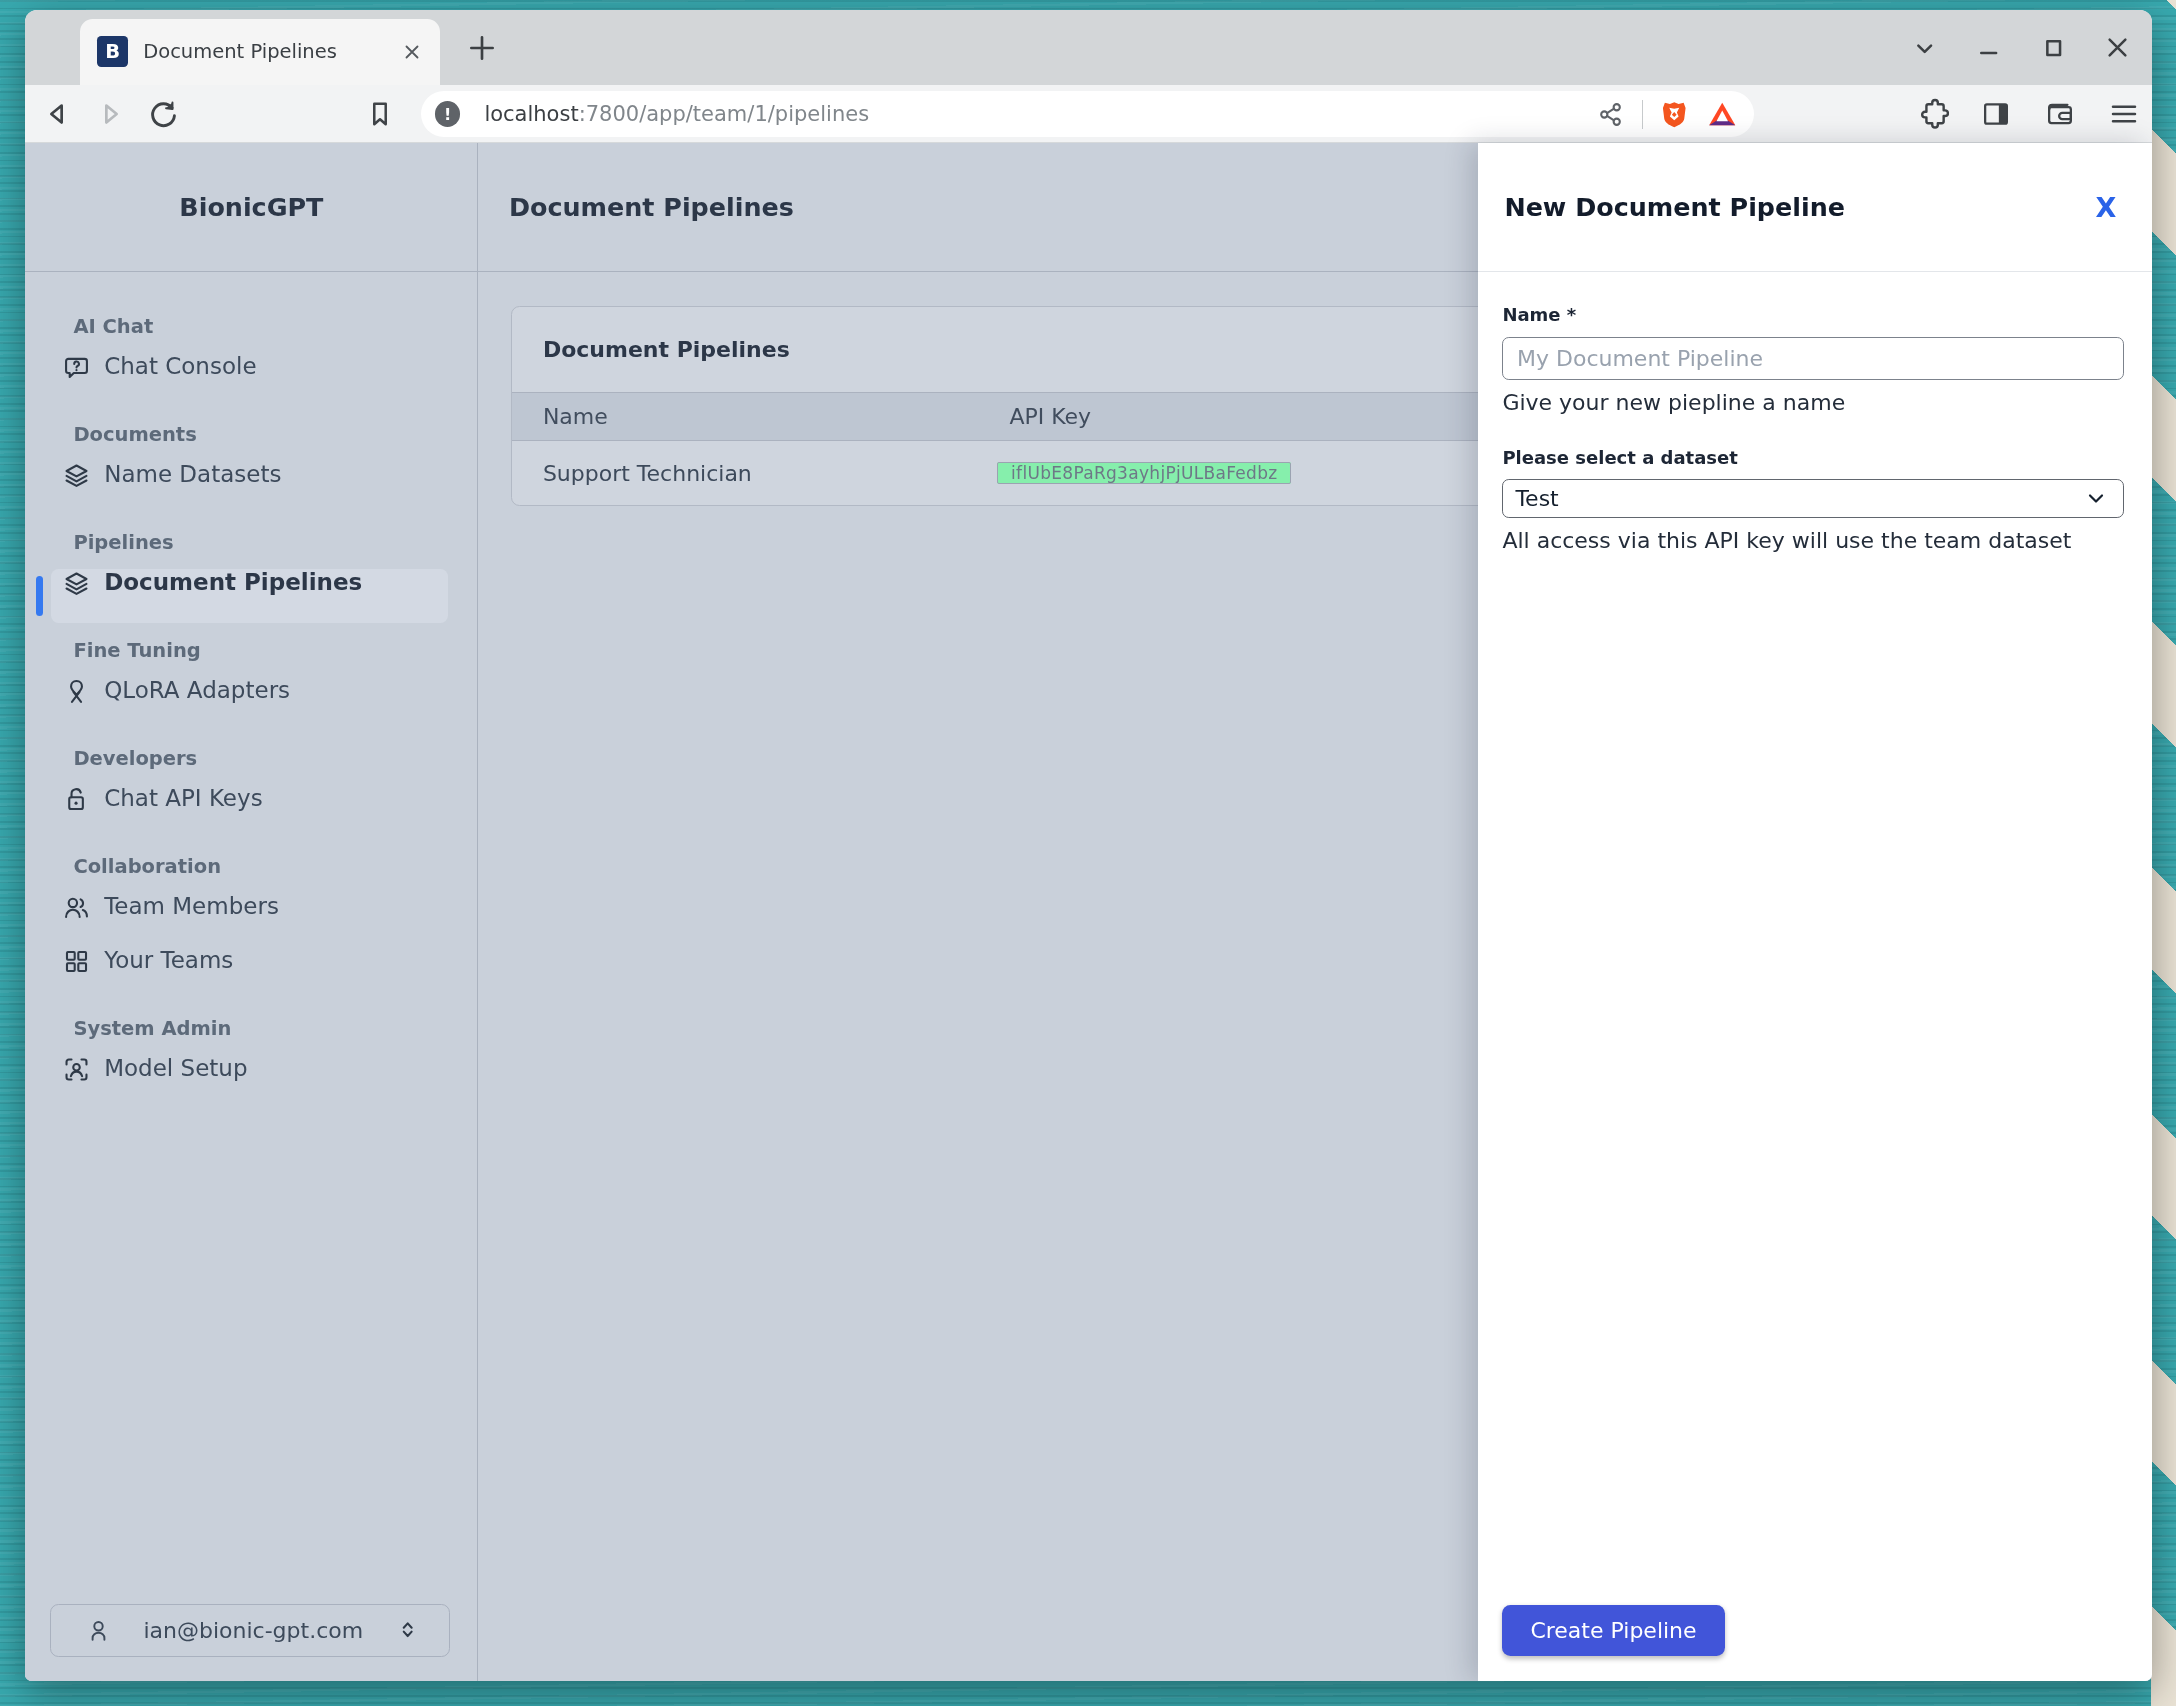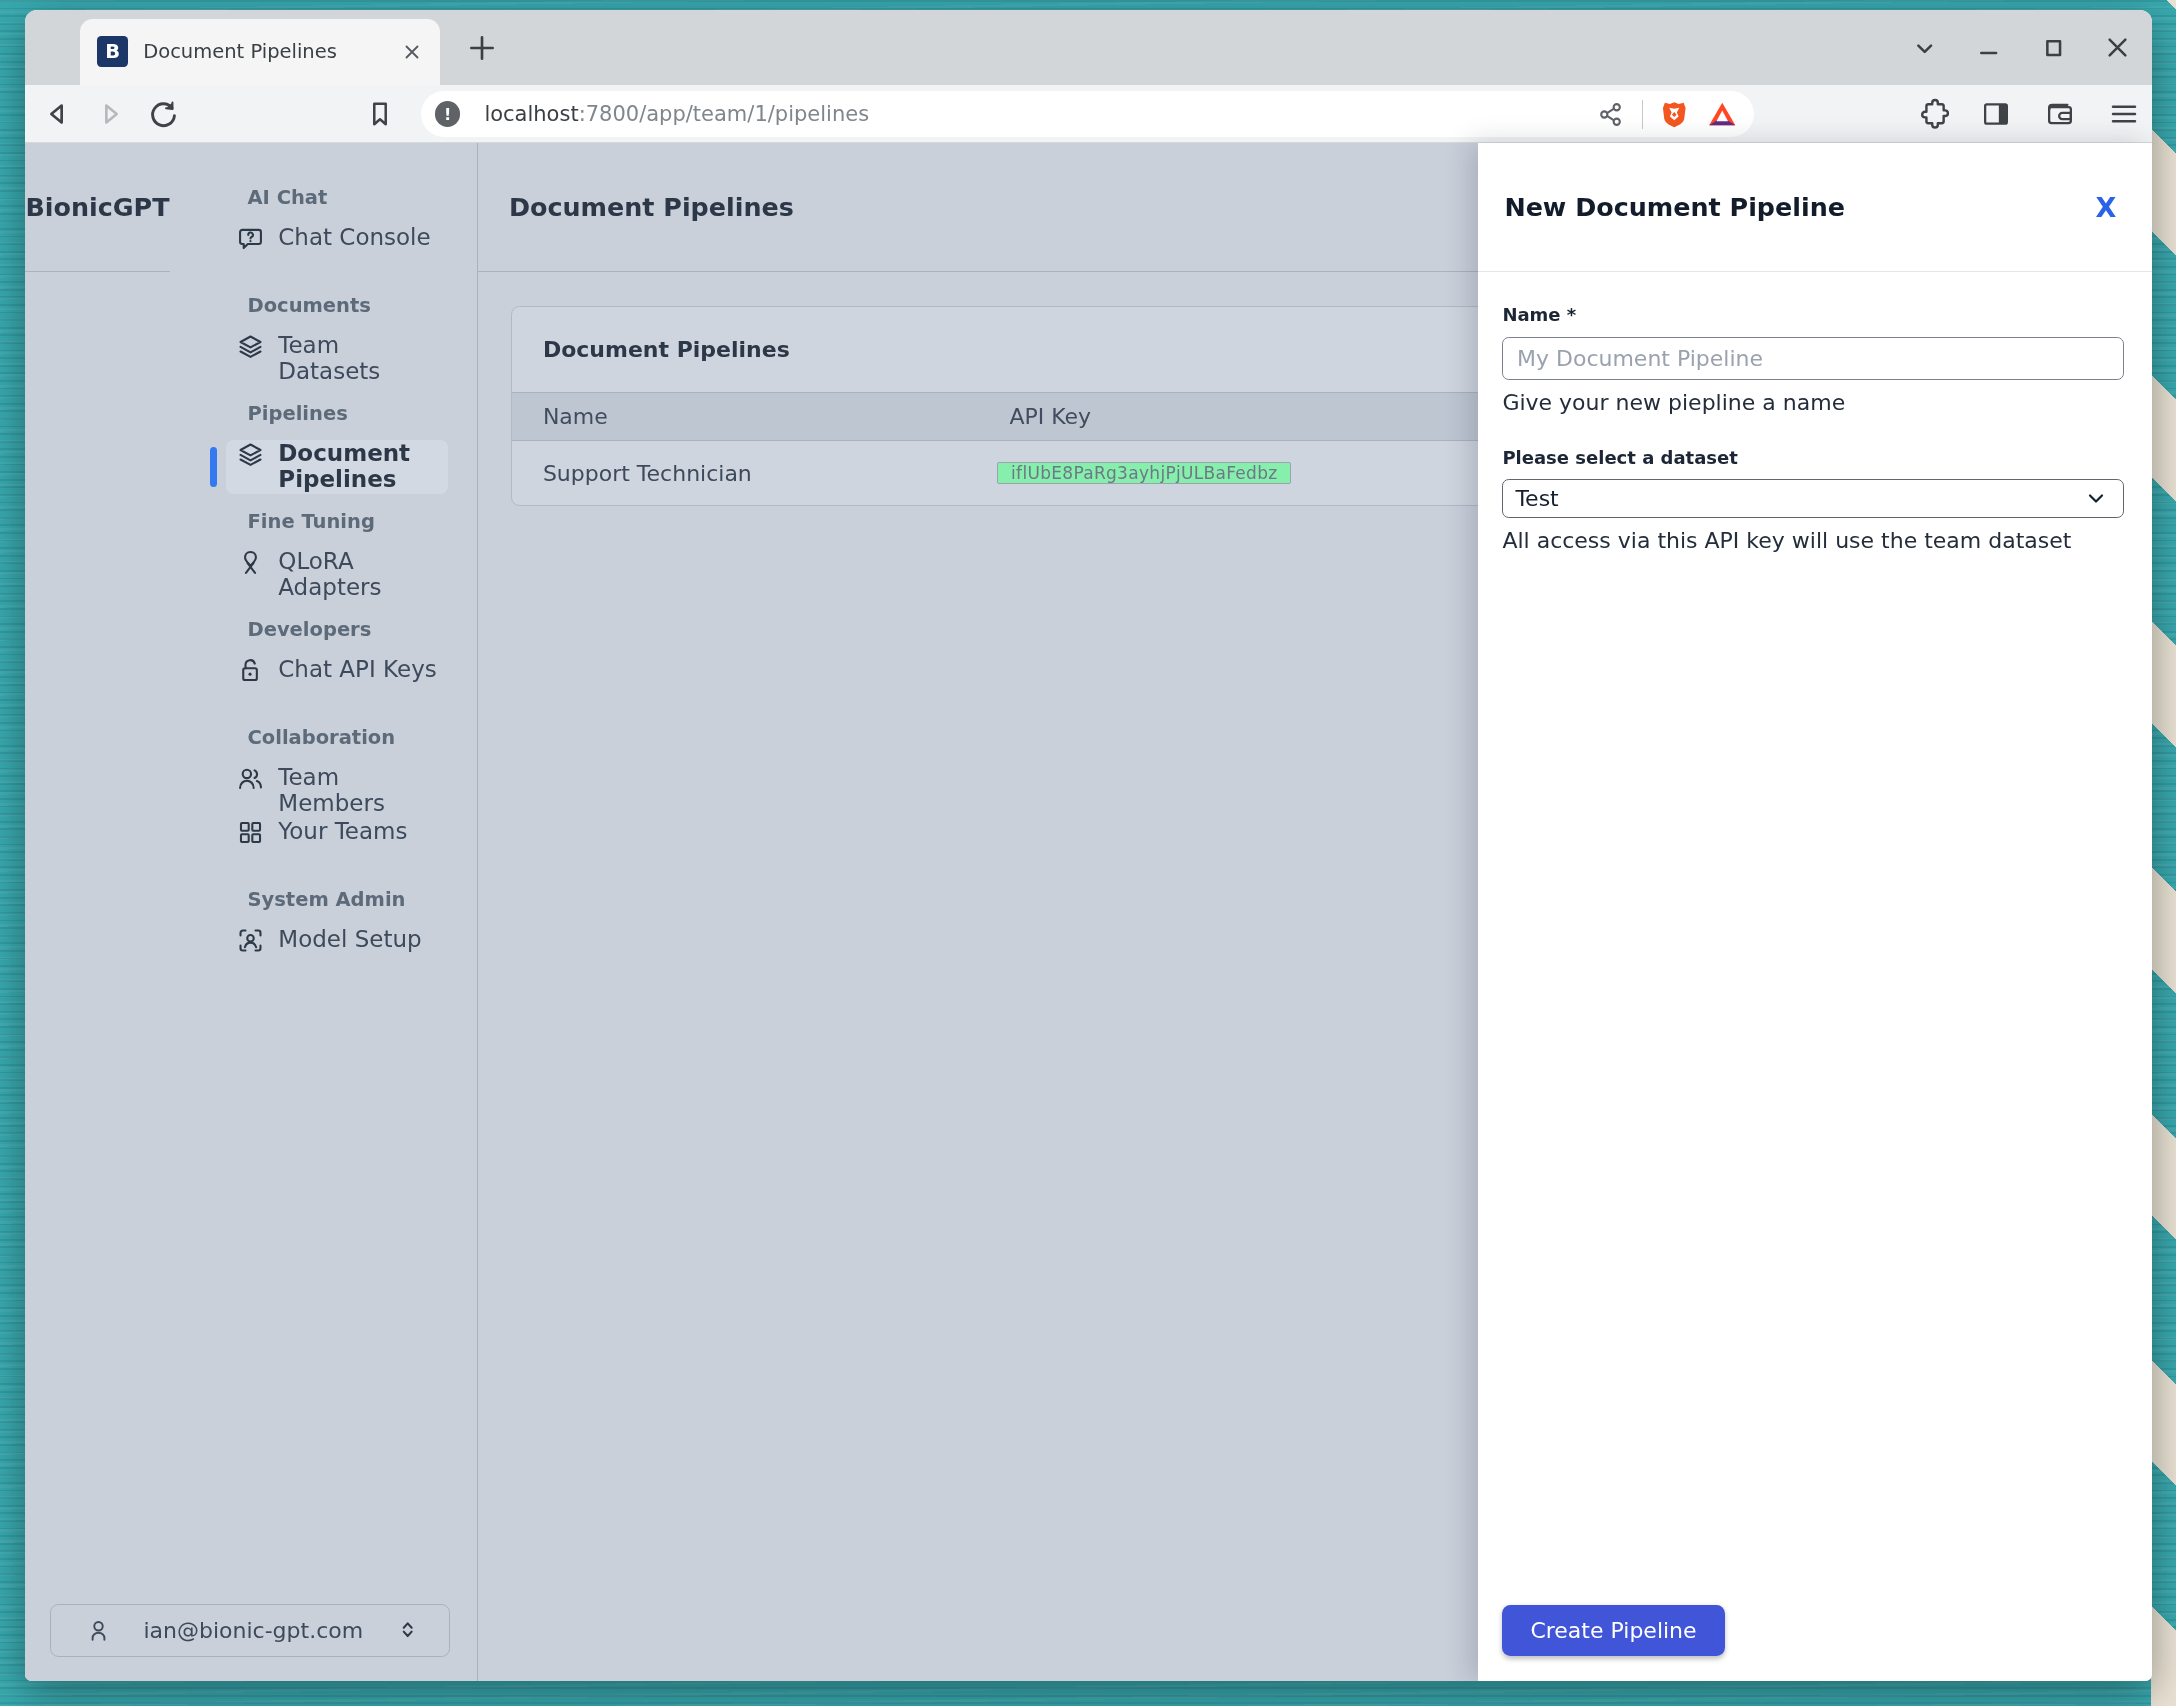--- a/index.html
+++ b/index.html
@@ -47,21 +47,21 @@
   .url-right { display:flex; align-items:center; gap:17px; flex:none; }
   .url-sep { width:0.8px; height:29px; background:#c7cacc; }
   .ext-icons { position:absolute; right:10.2px; display:flex; align-items:center; gap:27px; }
   .ext-icons .icon-btn { width:37px; height:37px; }
 
   
   .app { flex:1; display:flex; position:relative; background:#c9d0da; min-height:0; }
 
   
   .sidebar { width:453px; flex:none; background:#c9d0da; border-right:0.8px solid #aab2bf;
-    display:flex; flex-direction:row; position:relative;gap:30px; }
+    display:flex; flex-direction:column; position:relative; }
   .side-header { height:129px; flex:none; border-bottom:0.8px solid #aab2bf; display:flex;
     align-items:center; justify-content:center; }
   .brand { font-size:25.4px; font-weight:700; color:#2c3748; }
   .nav { padding-top:27px; }
   .nav-section { height:54px; display:flex; align-items:center; padding-left:48px;
     font-size:19.5px; font-weight:700; color:#5d6a7a; }
   .nav-item { height:54px; margin:0 29px 0 26px; padding-left:10.2px; display:flex; align-items:flex-start;
     gap:13.6px; font-size:23px; color:#3d4a5b; border-radius:7.6px; position:relative; cursor:pointer; }
   .nav-item svg { flex:none; }
   .nav-item.active { background:#d3d9e3; font-weight:700; color:#2c3748; }
@@ -265,21 +265,21 @@
 
 
           <div class="nav-section">Documents</div>
 
           <div class="nav-item">
             <svg class="glyph" width="29" height="29" viewBox="0 0 32 32" stroke="#2e3947" stroke-width="2.3">
               <path d="M16 5 L27 11 L16 17 L5 11 Z"></path>
                 <path d="M5 16.5 L16 22.5 L27 16.5"></path>
                 <path d="M5 21.5 L16 27.5 L27 21.5"></path>
             </svg>
-            <span>Team Datasets</span>
+            <span>Name Datasets</span>
           </div>
 
           <div class="nav-section">Pipelines</div>
 
           <div class="nav-item active">
             <svg class="glyph" width="29" height="29" viewBox="0 0 32 32" stroke="#2e3947" stroke-width="2.3">
               <path d="M16 5 L27 11 L16 17 L5 11 Z"></path>
                 <path d="M5 16.5 L16 22.5 L27 16.5"></path>
                 <path d="M5 21.5 L16 27.5 L27 21.5"></path>
             </svg>

